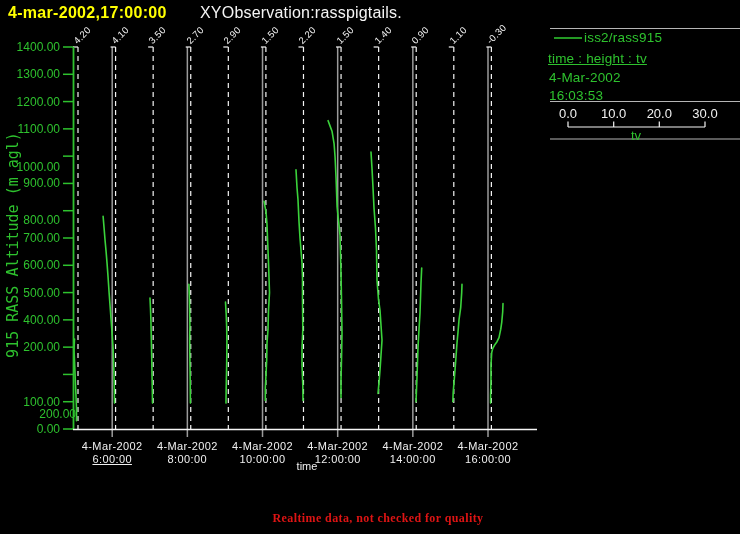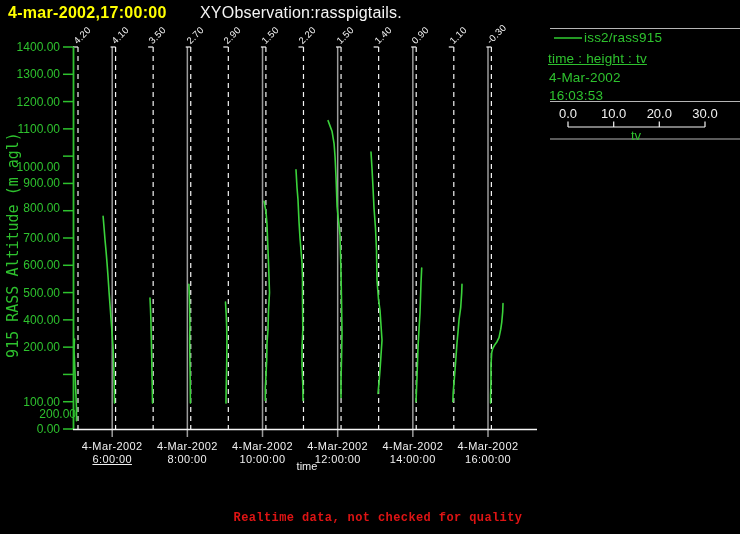--- a/index.html
+++ b/index.html
@@ -13,21 +13,21 @@
   .ylab{left:-117px;top:236px;width:260px;text-align:center;transform:rotate(-90deg);
         font-family:"DejaVu Sans Mono",monospace;font-size:15px;color:#2ec22e;}
   .xdate{width:90px;text-align:center;font-size:11px;color:#f0f0f0;letter-spacing:.4px;}
   .xtime{width:90px;text-align:center;font-size:11px;color:#f0f0f0;letter-spacing:.4px;}
   .xlabel{left:277px;top:460px;width:60px;text-align:center;font-size:11px;color:#f0f0f0;}
   .slant{font-size:9.5px;color:#f5f5f5;transform-origin:0 100%;transform:rotate(-45deg);letter-spacing:.3px;}
   .lg{font-size:13.5px;color:#2ec22e;letter-spacing:.2px;}
   .tvnum{width:44px;text-align:center;font-size:13px;color:#f0f0f0;}
   .tvlab{left:616px;top:128px;width:40px;text-align:center;font-size:13px;color:#2ec22e;}
   .notice{left:18px;top:511px;width:720px;text-align:center;
-          font-family:Liberation Mono, monospace;font-weight:bold;font-size:12px;
+          font-family:Liberation Serif, serif;font-weight:bold;font-size:12px;
           color:#de1414;letter-spacing:.4px;}
 </style>
 </head>
 <body>
 
 <div id="stage">
   <svg id="plot-svg" width="740" height="534">
       <line x1="63" y1="429" x2="73.5" y2="429" stroke="#2ec22e" stroke-width="1.5"></line>
       <line x1="63" y1="401.7142857142857" x2="73.5" y2="401.7142857142857" stroke="#2ec22e" stroke-width="1.5"></line>
       <line x1="63" y1="374.42857142857144" x2="73.5" y2="374.42857142857144" stroke="#2ec22e" stroke-width="1.5"></line>
@@ -112,21 +112,21 @@
 
   <div class="abs notice">Realtime data, not checked for quality</div>
 <div class="abs ytick" style="left: 0px; top: 422px;">0.00</div>
     <div class="abs ytick" style="left: 0px; top: 394.714px;">100.00</div>
     <div class="abs ytick" style="left: 16px; top: 367.429px; margin-top: 40px;">200.00</div>
     <div class="abs ytick" style="left: 0px; top: 340.143px;">200.00</div>
     <div class="abs ytick" style="left: 0px; top: 312.857px;">400.00</div>
     <div class="abs ytick" style="left: 0px; top: 285.571px;">500.00</div>
     <div class="abs ytick" style="left: 0px; top: 258.286px;">600.00</div>
     <div class="abs ytick" style="left: 0px; top: 231px;">700.00</div>
-    <div class="abs ytick" style="left: 0px; top: 201px; text-align: right;">800.00</div>
+    <div class="abs ytick" style="left: 0px; top: 213px; text-align: right;">800.00</div>
     <div class="abs ytick" style="left: 0px; top: 176.429px;">900.00</div>
     <div class="abs ytick" style="left: 0px; top: 160px;">1000.00</div>
     <div class="abs ytick" style="left: 0px; top: 121.857px;">1100.00</div>
     <div class="abs ytick" style="left: 0px; top: 94.5714px;">1200.00</div>
     <div class="abs ytick" style="left: 0px; top: 67.2857px;">1300.00</div>
     <div class="abs ytick" style="left: 0px; top: 40px;">1400.00</div>
     <div class="abs xdate" style="left: 67.2px; top: 440px;">4-Mar-2002</div>
     <div class="abs xtime" style="left: 67.2px; top: 453px; text-decoration: underline;">6:00:00</div>
     <div class="abs xdate" style="left: 142.36px; top: 440px;">4-Mar-2002</div>
     <div class="abs xtime" style="left: 142.36px; top: 453px; text-align: center;">8:00:00</div>

